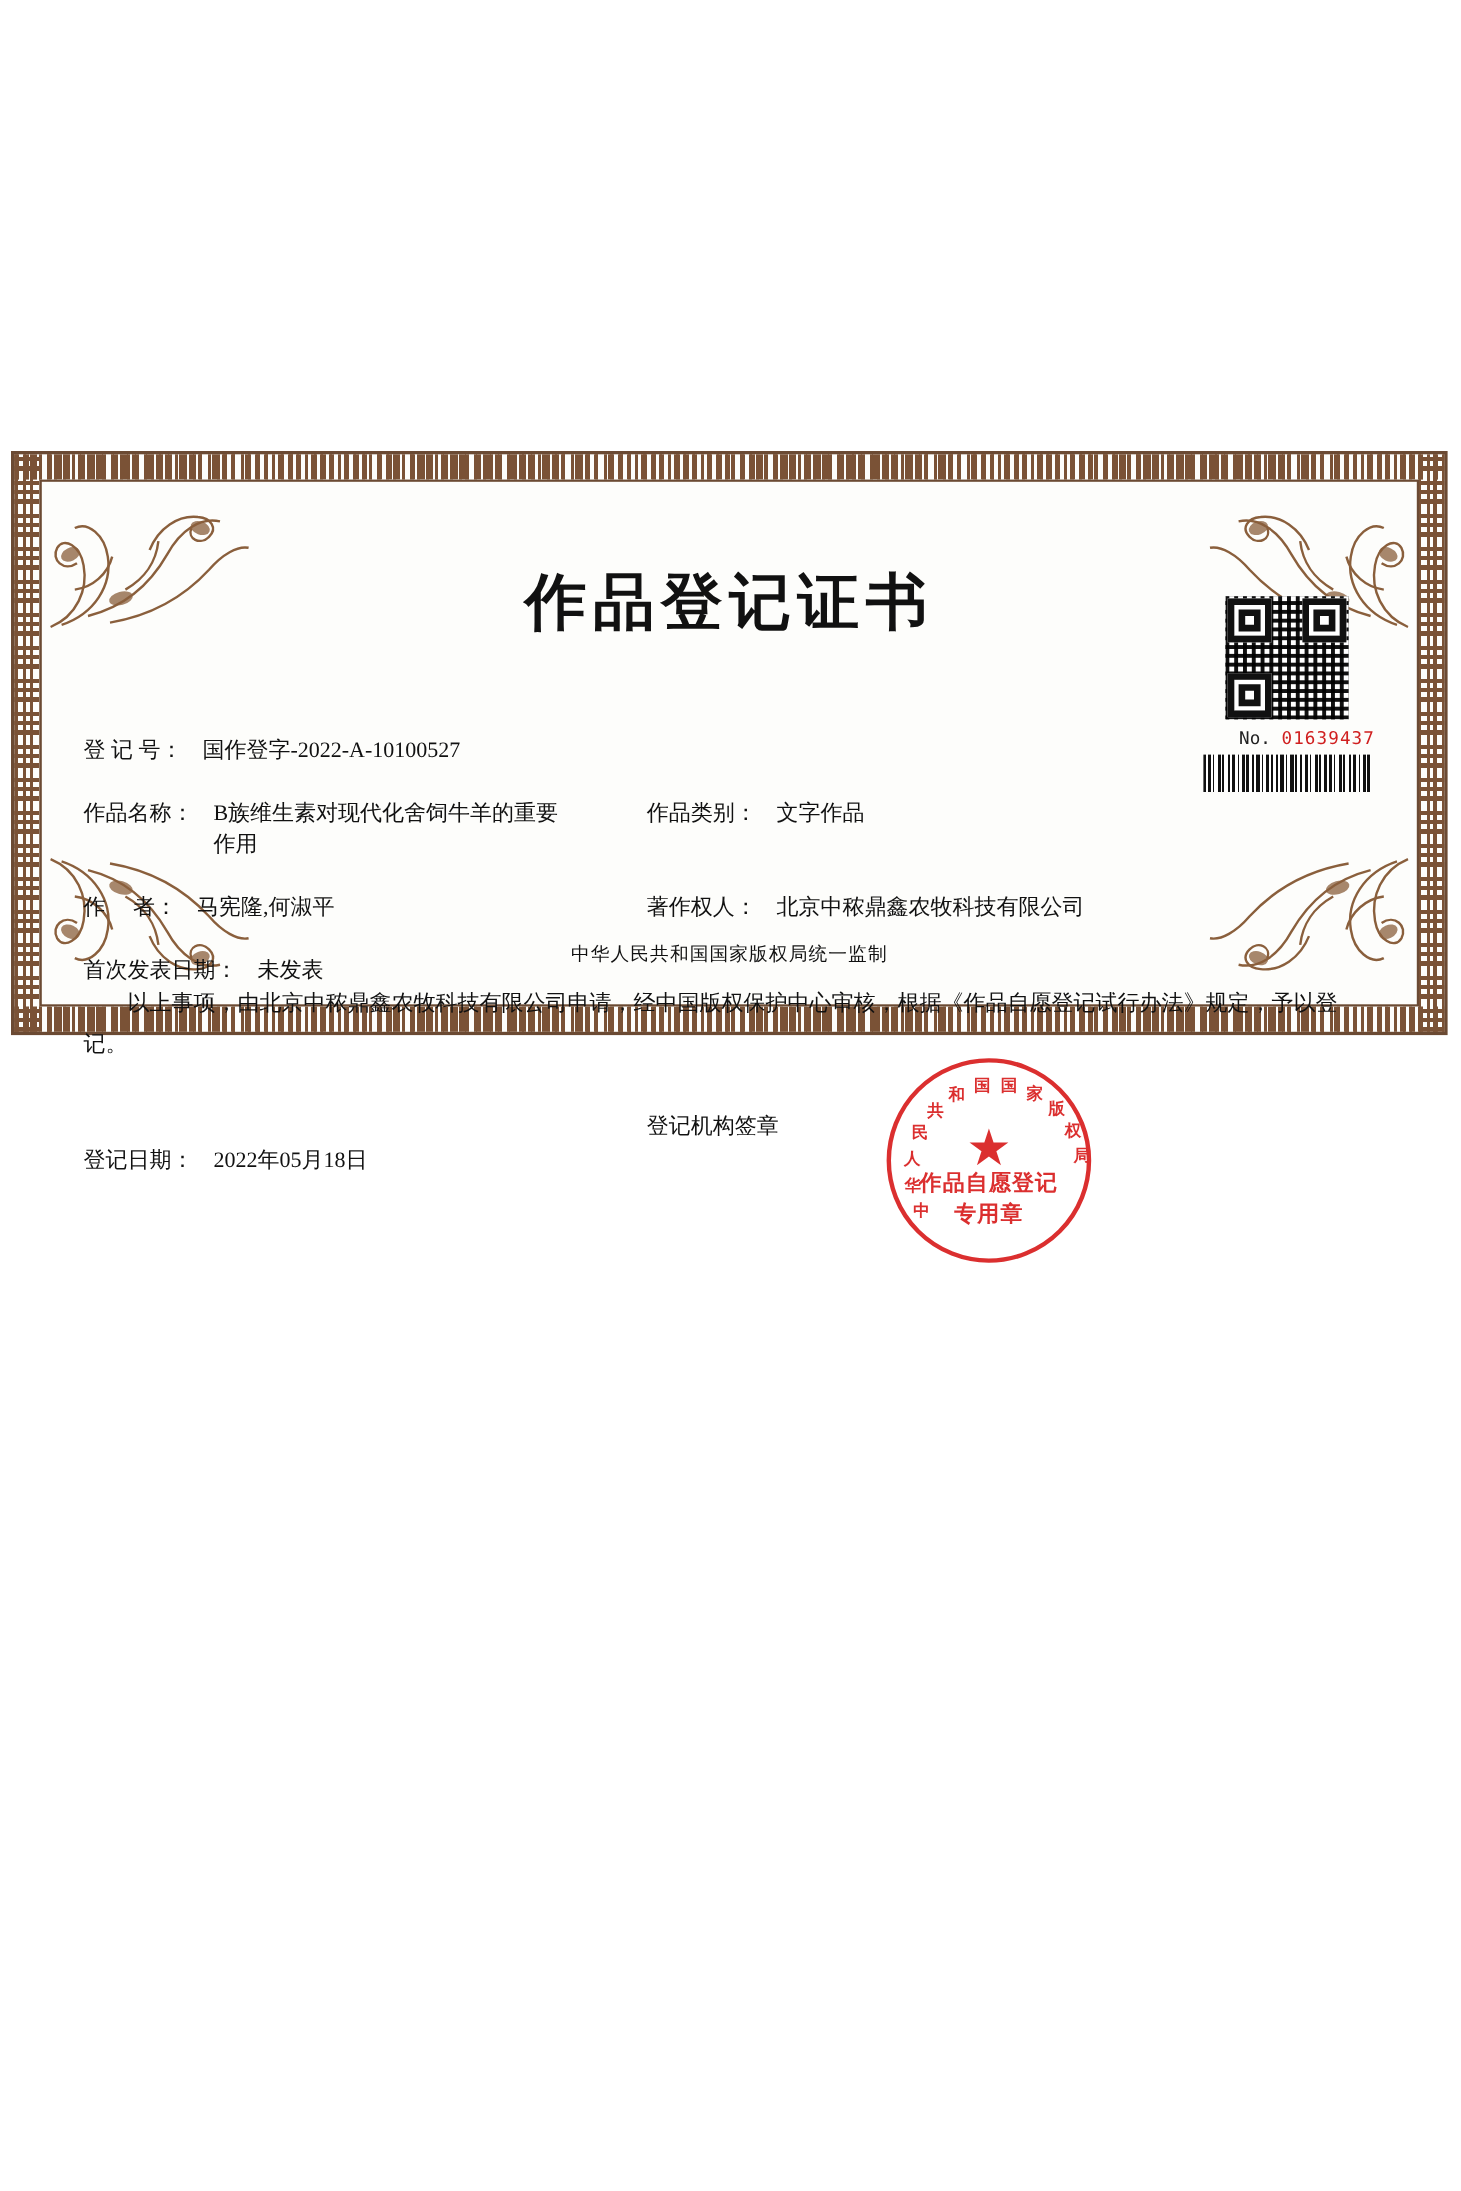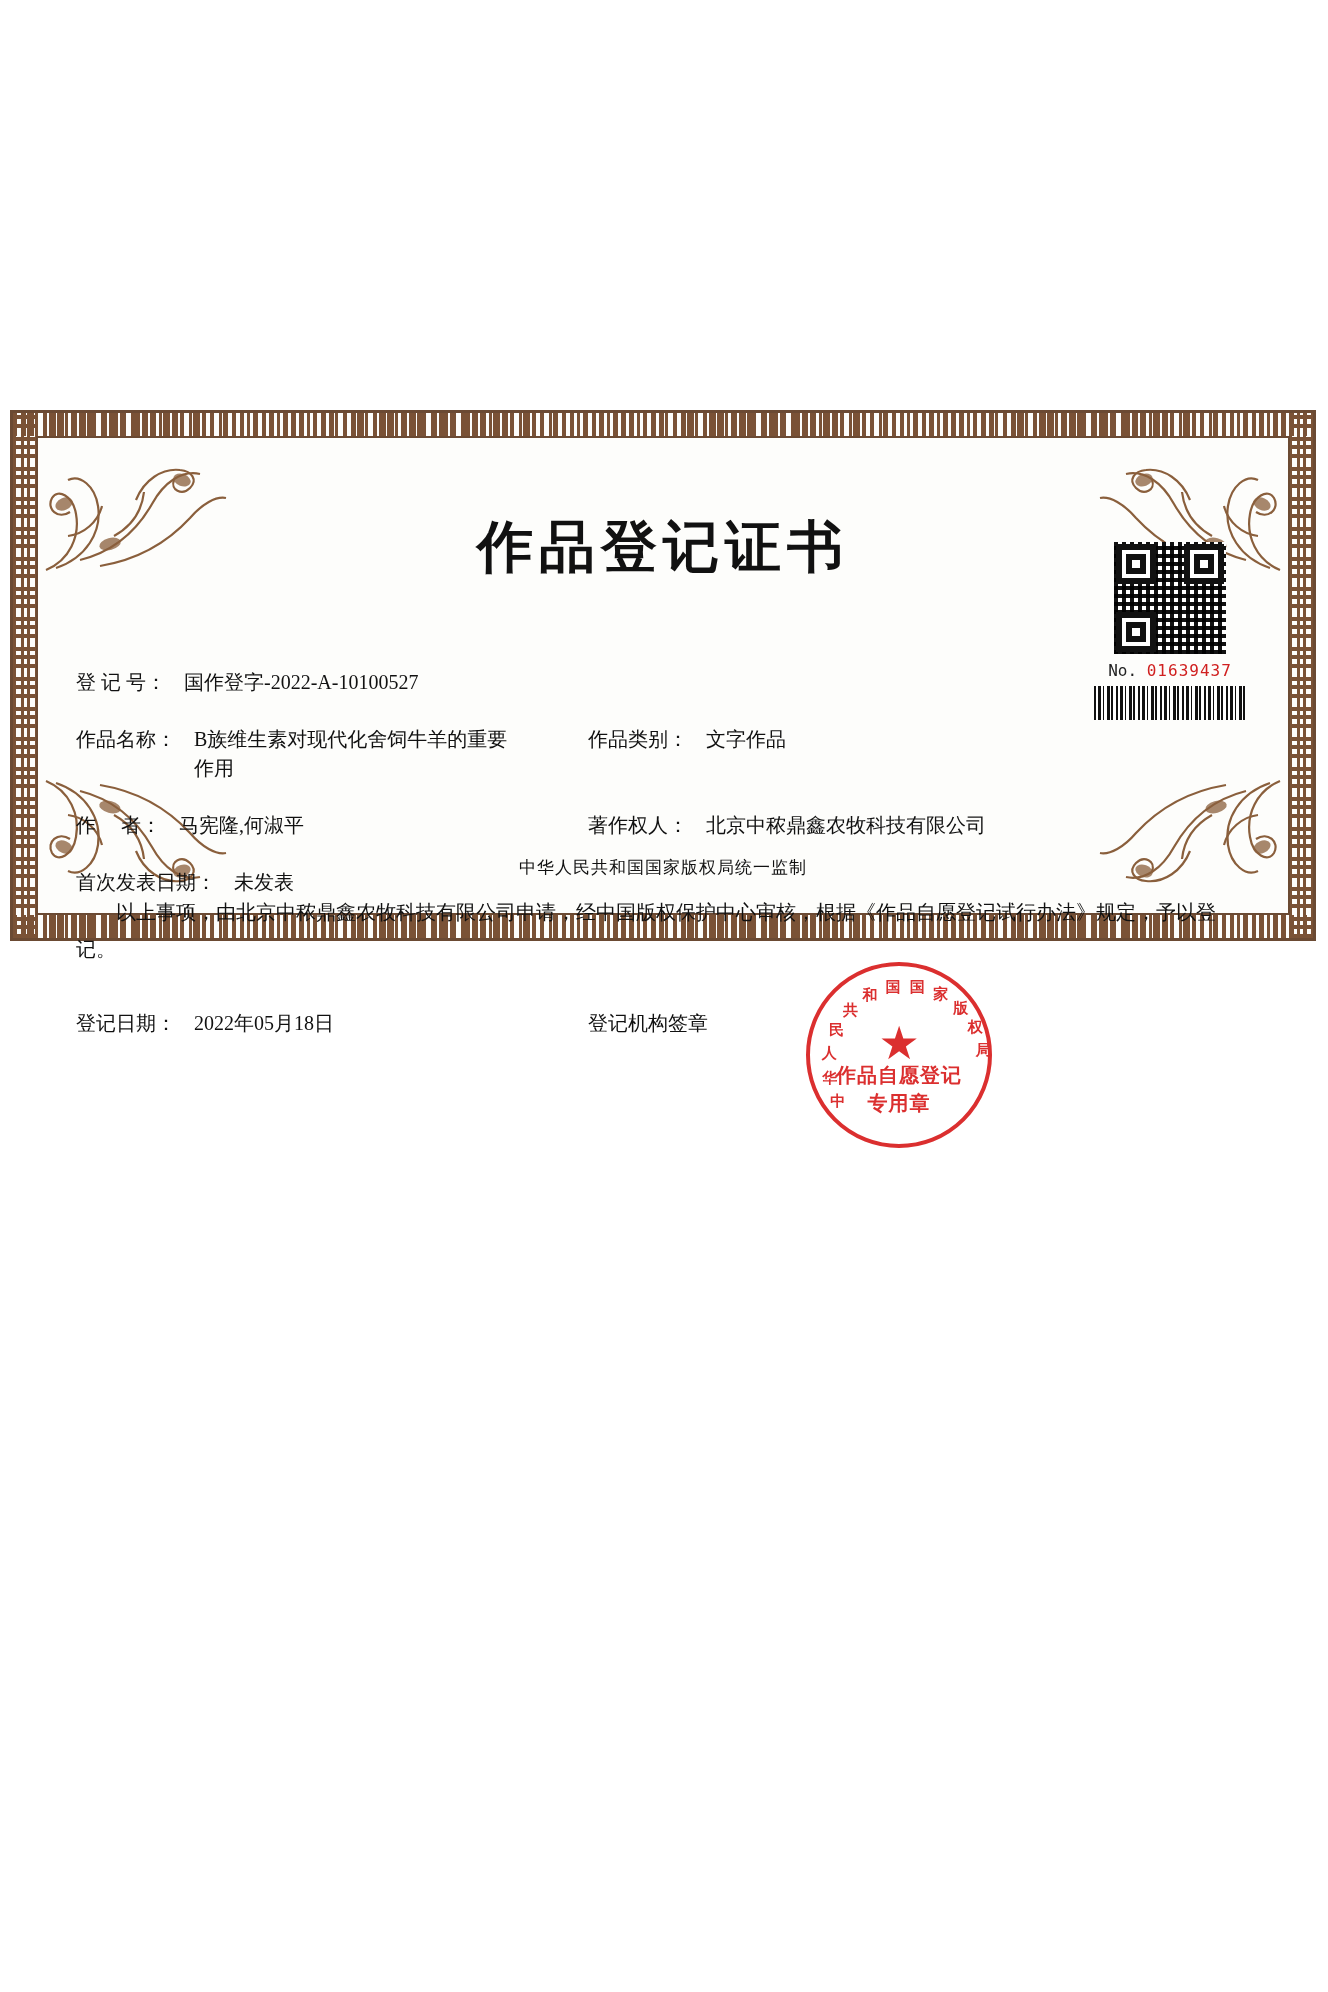--- a/index.html
+++ b/index.html
@@ -155,20 +155,21 @@
     border: 6px solid #111;
     background: #fff;
     box-shadow: inset 0 0 0 4px #fff, inset 0 0 0 10px #111;
   }
   .no-line {
     margin-top: 7px;
     font-family: "DejaVu Sans Mono", "Liberation Mono", monospace;
     font-size: 16px;
     color: #222;
     white-space: nowrap;
+    text-align: right;
   }
   .no-line .no-val { color: #d02020; letter-spacing: 1px; }
   .barcode {
     margin: 6px auto 0;
     width: 152px;
     height: 34px;
     background:
       repeating-linear-gradient(90deg,
         #111 0 2px, #fff 2px 4px,
         #111 4px 7px, #fff 7px 9px,
@@ -217,21 +218,21 @@
   }
 
   .bottom-row {
     position: absolute;
     left: 8px;
     right: 8px;
     top: 548px;
     font-size: 20px;
     display: flex;
   }
-  .bottom-row .col-left { width: 512px; }
+  .bottom-row .col-left { width: 512px; margin-top: 31px; }
 
   .footer {
     position: absolute;
     left: 0;
     right: 0;
     bottom: 10px;
     text-align: center;
     font-size: 17px;
     color: #111;
     letter-spacing: 1px;

